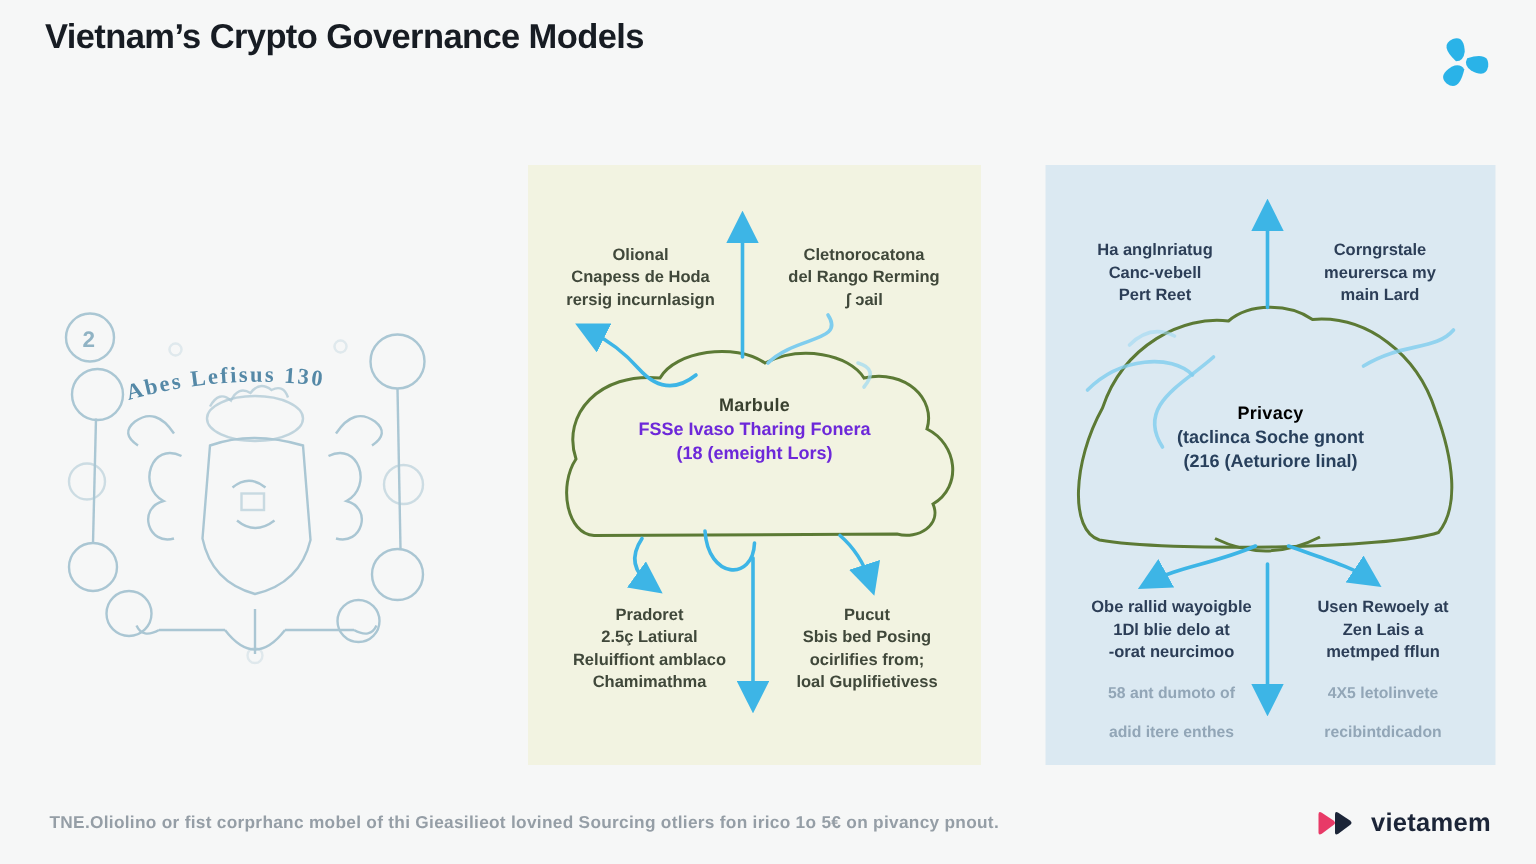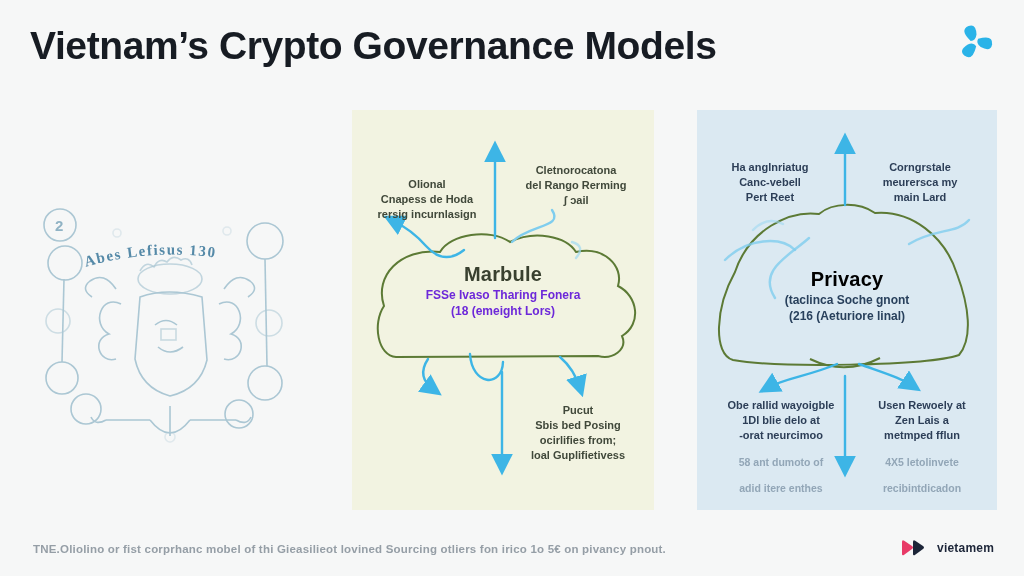--- a/index.html
+++ b/index.html
@@ -2,49 +2,49 @@
 <html><head>
 <meta charset="utf-8">
 <style>
   html,body{margin:0;padding:0;}
   body{
     width:1024px;height:576px;position:relative;overflow:hidden;
     background:#f6f7f7;
     font-family:"Liberation Sans", sans-serif;
   }
   .page-title{
-    position:absolute;left:30px;top:24px;
-    font-size:39px;font-weight:800;color:#171c23;letter-spacing:-0.4px;
+    position:absolute;left:30px;top:11px;
+    font-size:23px;font-weight:800;color:#171c23;letter-spacing:-0.4px;
   }
   .logo-top{position:absolute;right:28px;top:20px;width:42px;height:42px;}
   
   .sketch{position:absolute;left:22px;top:175px;width:286px;height:275px;}
   
   .panel{position:absolute;top:110px;height:400px;}
   .panel-governance{left:352px;width:302px;background:#f2f3e1;}
   .panel-privacy{left:697px;width:300px;background:#dbe9f2;}
   .overlay{position:absolute;left:0;top:0;width:100%;height:100%;}
   .lbl{position:absolute;text-align:center;font-weight:700;font-size:11px;line-height:15px;}
   .lbl span{display:block;}
   .ink-olive{color:#40483a;}
   .ink-navy{color:#2c3e57;}
   .cloud-text{position:absolute;left:0;width:100%;text-align:center;}
-  .cloud-title{font-size:20px;font-weight:800;letter-spacing:0.2px;}
+  .cloud-title{font-size:12px;font-weight:800;letter-spacing:0.2px;}
   .cloud-title.olive{color:#39402f;}
   .cloud-title.navy{color:#000000;}
   .cloud-sub{font-size:12px;font-weight:700;margin-top:2px;}
   .cloud-sub.olive{color:#6d28d9;}
   .cloud-sub.navy{color:#28405c;}
   .sub-gray{color:#92a6b7;font-size:10.5px;font-weight:700;line-height:14px;margin-top:12px;}
   .caption{
     position:absolute;left:33px;top:543px;
     font-size:11.5px;color:#959ea6;letter-spacing:0.2px;font-weight:bold;
   }
   .brand{position:absolute;right:30px;top:539px;display:flex;align-items:center;gap:6px;}
-  .brand-text{font-weight:800;font-size:12px;color:#1c2538;letter-spacing:0.2px;}
+  .brand-text{font-weight:800;font-size:17px;color:#1c2538;letter-spacing:0.2px;}
 </style>
 </head>
 <body>
 
 <div class="page-title">Vietnam’s Crypto Governance Models</div>
 
 <div class="logo-top">
   <svg width="42" height="42" viewBox="0 0 42 42">
     <g transform="translate(21,22)" fill="#2ab3e8">
       <g transform="rotate(18)">
@@ -111,34 +111,40 @@
       <path d="M 143 128 L 143 40" marker-end="url(#gah)"></path>
       <path d="M 112 140 q -20 16 -38 -4 q -14 -16 -34 -26" marker-end="url(#gah)"></path>
       <path d="M 200 100 c 12 18 -22 14 -40 32" stroke="#7fcdee"></path>
       <path d="M 76 249 q -12 18 6 31" marker-end="url(#gah)"></path>
       <path d="M 118 244 c 2 32 32 34 33 8"></path>
       <path d="M 150 262 L 150 356" marker-end="url(#gah)"></path>
       <path d="M 208 247 q 14 12 20 31" marker-end="url(#gah)"></path>
       <path d="M 224 148 q 10 -12 -4 -16" stroke="#9ed9f1" opacity="0.7"></path>
     </g>
   </svg>
-  <div class="lbl ink-olive" style="left:2px;top:67px;width:146px;">
+  <div class="lbl ink-olive" style="left:2px;top:53px;width:146px;">
     <span>Olional</span>
     <span>Cnapess de Hoda</span>
     <span>rersig incurnlasign</span>
   </div>
   <div class="lbl ink-olive" style="left:150px;top:53px;width:148px;">
     <span>Cletnorocatona</span>
     <span>del Rango Rerming</span>
     <span>ʃ ɔail</span>
   </div>
   <div class="cloud-text" style="top:153px;">
     <div class="cloud-title olive">Marbule</div>
     <div class="cloud-sub olive">FSSe Ivaso Tharing Fonera</div>
     <div class="cloud-sub olive">(18 (emeight Lors)</div>
+  </div>
+  <div class="lbl ink-olive" style="left:6px;top:293px;width:150px;">
+    <span>Pradoret</span>
+    <span>2.5ç Latiural</span>
+    <span>Reluiffiont amblaco</span>
+    <span>Chamimathma</span>
   </div>
   <div class="lbl ink-olive" style="left:152px;top:293px;width:148px;">
     <span>Pucut</span>
     <span>Sbis bed Posing</span>
     <span>ocirlifies from;</span>
     <span>loal Guplifietivess</span>
   </div>
 </div>
 
 <div class="panel panel-privacy">

